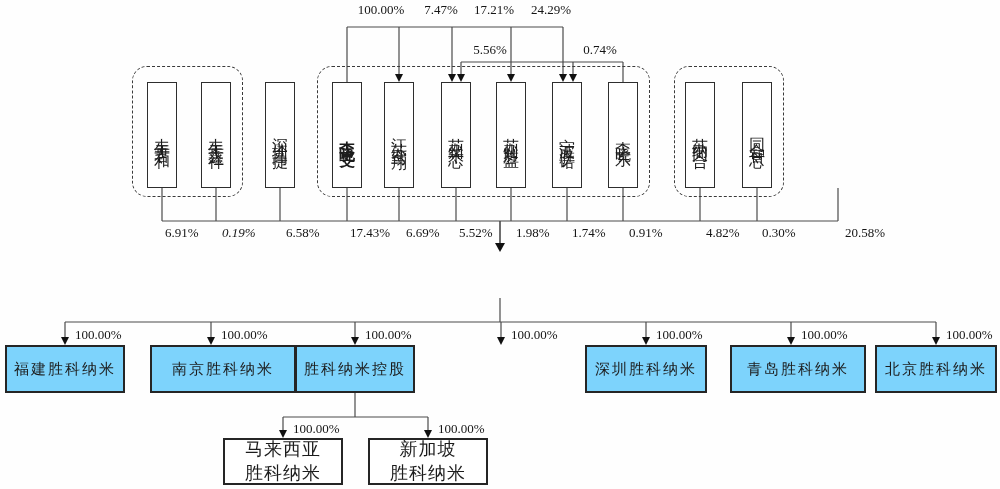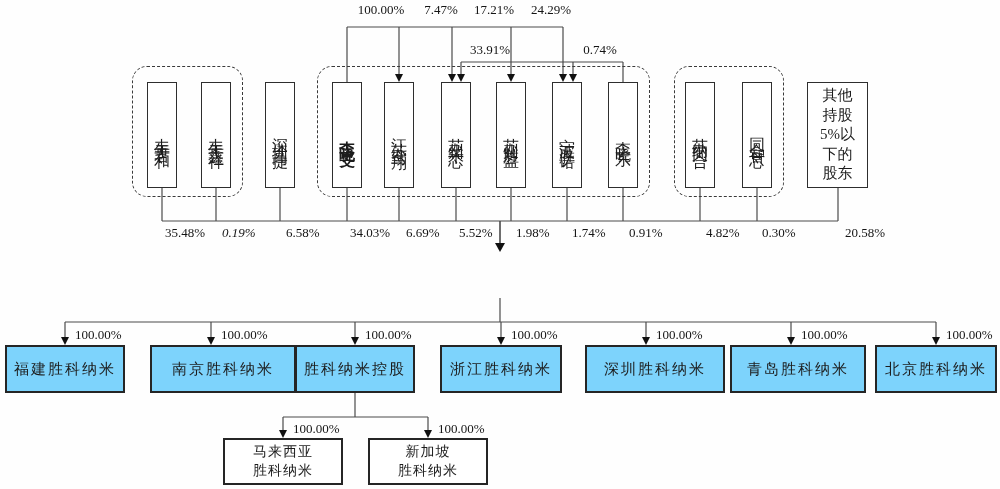--- a/index.html
+++ b/index.html
@@ -45,21 +45,21 @@
     position:absolute;top:345px;height:48px;
     border:2px solid #252525;background:#7dd3fc;box-sizing:border-box;
     display:flex;align-items:center;justify-content:center;
     font-size:15px;letter-spacing:2px;white-space:nowrap;
   }
   
   .bbox{
     position:absolute;top:438px;height:47px;width:120px;
     border:2px solid #252525;background:#fff;box-sizing:border-box;
     display:flex;align-items:center;justify-content:center;
-    font-size:14px;letter-spacing:1px;line-height:1.3;
+    font-size:18px;letter-spacing:1px;line-height:1.3;
     white-space:pre-line;text-align:center;
   }
   
   .pct{position:absolute;font-size:13px;line-height:14px;white-space:nowrap;color:#141414;}
   .pct.c{transform:translateX(-50%);}
 </style>
 </head>
 <body>
 
 <div class="stage">
@@ -135,21 +135,21 @@
   </svg>
 
   <div class="grp" style="left:132px;width:111px;"></div>
   <div class="grp" style="left:317px;width:333px;"></div>
   <div class="grp" style="left:674px;width:110px;"></div>
 
   <div class="pct c" style="left:381px;top:3px;">100.00%</div>
   <div class="pct c" style="left:441px;top:3px;">7.47%</div>
   <div class="pct c" style="left:494px;top:3px;">17.21%</div>
   <div class="pct c" style="left:551px;top:3px;">24.29%</div>
-  <div class="pct c" style="left:490px;top:43px;">33.91%</div>
+  <div class="pct c" style="left:490px;top:43px;">5.56%</div>
   <div class="pct c" style="left:600px;top:43px;">0.74%</div>
 
   <div class="vbox" style="left:147px;">
       <span>丰年君和</span>
     </div>
   <div class="vbox" style="left:201px;">
       <span>丰年鑫祥</span>
     </div>
   <div class="vbox" style="left:265px;">
       <span>深圳高捷</span>
@@ -171,32 +171,25 @@
     </div>
   <div class="vbox" style="left:608px;">
       <span>李晓东</span>
     </div>
   <div class="vbox" style="left:685px;">
       <span>苏纳同合</span>
     </div>
   <div class="vbox" style="left:742px;">
       <span>同合智芯</span>
     </div>
-  <div class="wbox" style="left:807px;">
-      <span>其他
-持股
-5%以
-下的
-股东</span>
-    </div>
-
-  <div class="pct" style="left:165px;top:226px;">35.48%</div>
+
+  <div class="pct" style="left:165px;top:226px;">6.91%</div>
   <div class="pct" style="left:222px;top:226px;font-style:italic;">0.19%</div>
   <div class="pct" style="left:286px;top:226px;">6.58%</div>
-  <div class="pct" style="left:350px;top:226px;">34.03%</div>
+  <div class="pct" style="left:350px;top:226px;">17.43%</div>
   <div class="pct" style="left:406px;top:226px;">6.69%</div>
   <div class="pct" style="left:459px;top:226px;">5.52%</div>
   <div class="pct" style="left:516px;top:226px;">1.98%</div>
   <div class="pct" style="left:572px;top:226px;">1.74%</div>
   <div class="pct" style="left:629px;top:226px;">0.91%</div>
   <div class="pct" style="left:706px;top:226px;">4.82%</div>
   <div class="pct" style="left:762px;top:226px;">0.30%</div>
   <div class="pct" style="left:845px;top:226px;">20.58%</div>
 
 
@@ -210,24 +203,21 @@
 
   <div class="sub" style="left:5px;width:120px;">
       <span>福建胜科纳米</span>
     </div>
   <div class="sub" style="left:150px;width:146px;">
       <span>南京胜科纳米</span>
     </div>
   <div class="sub" style="left:295px;width:120px;">
       <span>胜科纳米控股</span>
     </div>
-  <div class="sub" style="left:440px;width:122px;">
-      <span>浙江胜科纳米</span>
-    </div>
-  <div class="sub" style="left:585px;width:140px;">
+  <div class="sub" style="left:585px;width:122px;">
       <span>深圳胜科纳米</span>
     </div>
   <div class="sub" style="left:730px;width:136px;">
       <span>青岛胜科纳米</span>
     </div>
   <div class="sub" style="left:875px;width:122px;">
       <span>北京胜科纳米</span>
     </div>
 
   <div class="pct" style="left:293px;top:422px;">100.00%</div>

